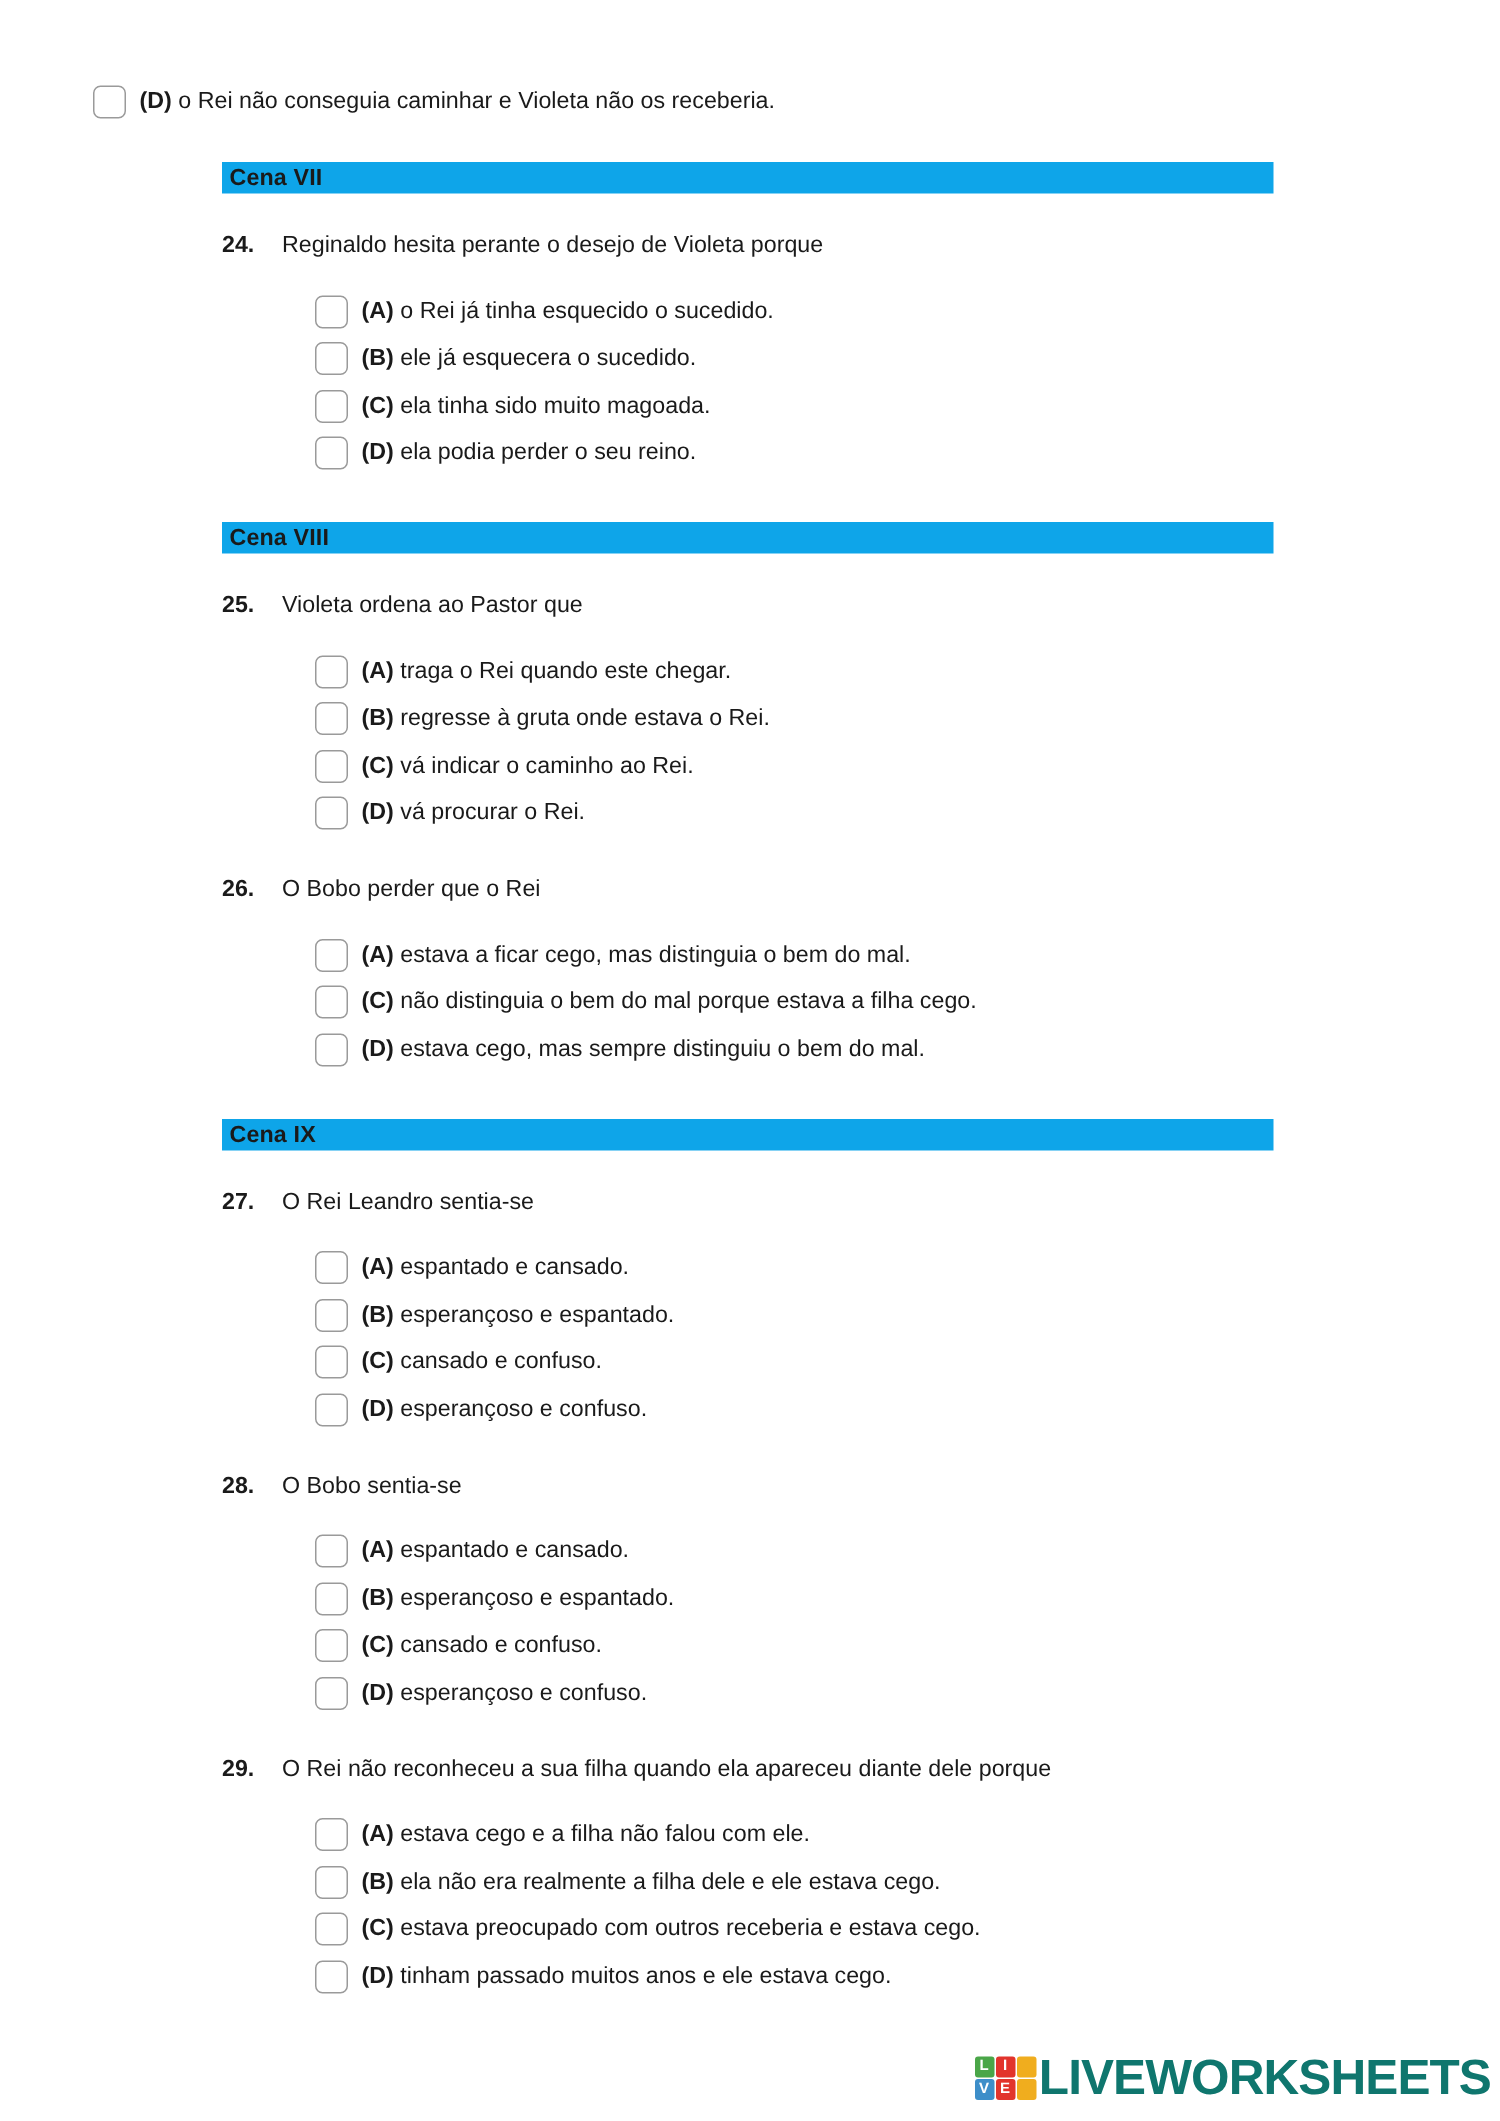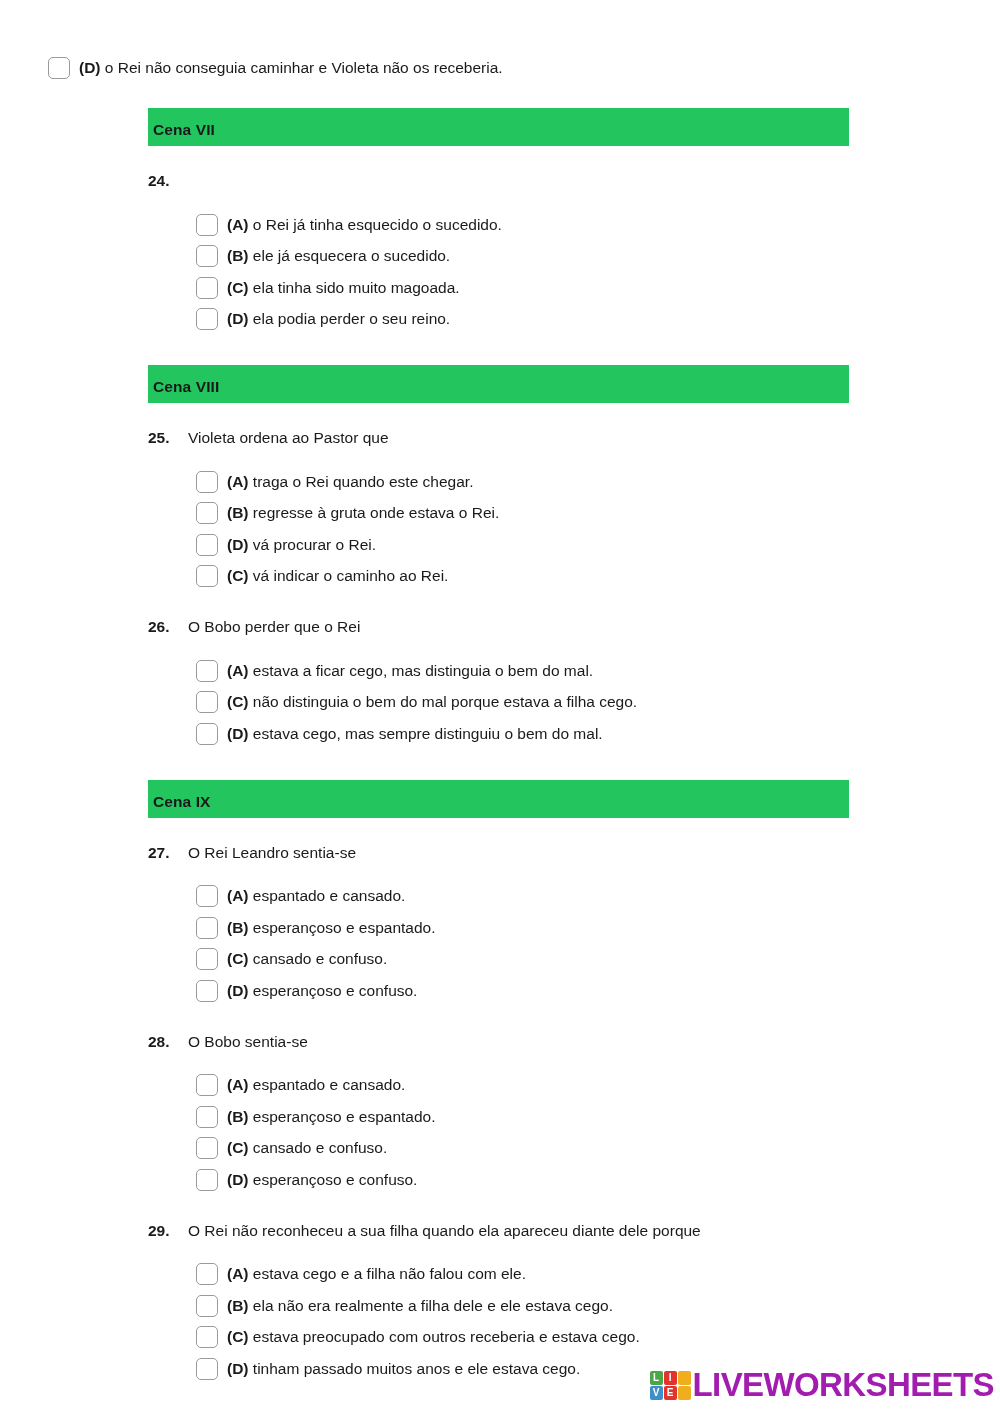--- a/index.html
+++ b/index.html
@@ -35,25 +35,25 @@
   
   .top-orphan {
     position: absolute;
     left: 0px;
     top: 52px;
     width: 702px;
   }
 
   
   .scene-bar {
-    background: #22c55e;
-    height: 38px;
+    background: #0ea5e9;
+    height: 21px;
     width: 701px;
     display: flex;
-    align-items: center;
+    align-items: flex-end;
     box-sizing: border-box;
     padding: 6px 0 0 5px;
   }
   .scene-bar .scene-title {
     font-size: 15.5px;
     font-weight: bold;
     color: #1a1a1a;
     letter-spacing: 0.1px;
     line-height: 20px;
   }
@@ -79,21 +79,21 @@
   }
 
   
   .options {
     margin-top: 17px;
   }
   .option {
     display: flex;
     align-items: center;
     height: 31.5px;
-    padding-left: 48px;
+    padding-left: 62px;
   }
   .checkbox {
     width: 22px;
     height: 22px;
     flex: 0 0 22px;
     border: 1.6px solid #9a9a9a;
     border-radius: 5px;
     background: #ffffff;
     box-sizing: border-box;
     margin-right: 9px;
@@ -138,21 +138,21 @@
   .lc-L { background: #4aa648; }
   .lc-I { background: #e2342c; }
   .lc-dot { background: #f0ad1e; }
   .lc-V { background: #3d8ec9; }
   .lc-E { background: #e2342c; }
   .lc-blank { background: #f0ad1e; }
   .logo-word {
     font-size: 33px;
     font-weight: bold;
     letter-spacing: -0.6px;
-    color: #a21caf;
+    color: #0f766e;
     font-family: "Liberation Sans", sans-serif;
   }
 </style>
 </head>
 <body>
 
 <div id="sheet">
 
   <div class="content top-orphan">
     <div class="option">
@@ -163,20 +163,21 @@
 
   <div class="content" style="top:108px;">
 
     <div class="scene-bar">
       <span class="scene-title">Cena VII</span>
     </div>
     <div class="gap-md"></div>
 
     <div class="question">
       <span class="q-num">24.</span>
+      <span class="q-text">Reginaldo hesita perante o desejo de Violeta porque</span>
     </div>
     <div class="options">
       <div class="option">
         <span class="checkbox"></span>
         <span class="opt-text"><span class="letter">(A)</span> <span>o Rei já tinha esquecido o sucedido.</span></span>
       </div>
       <div class="option">
         <span class="checkbox"></span>
         <span class="opt-text"><span class="letter">(B)</span> <span>ele já esquecera o sucedido.</span></span>
       </div>
@@ -205,25 +206,25 @@
       <div class="option">
         <span class="checkbox"></span>
         <span class="opt-text"><span class="letter">(A)</span> <span>traga o Rei quando este chegar.</span></span>
       </div>
       <div class="option">
         <span class="checkbox"></span>
         <span class="opt-text"><span class="letter">(B)</span> <span>regresse à gruta onde estava o Rei.</span></span>
       </div>
       <div class="option">
         <span class="checkbox"></span>
+        <span class="opt-text"><span class="letter">(C)</span> <span>vá indicar o caminho ao Rei.</span></span>
+      </div>
+      <div class="option">
+        <span class="checkbox"></span>
         <span class="opt-text"><span class="letter">(D)</span> <span>vá procurar o Rei.</span></span>
-      </div>
-      <div class="option">
-        <span class="checkbox"></span>
-        <span class="opt-text"><span class="letter">(C)</span> <span>vá indicar o caminho ao Rei.</span></span>
       </div>
     </div>
 
     <div class="gap-md"></div>
 
     <div class="question">
       <span class="q-num">26.</span>
       <span class="q-text">O Bobo perder que o Rei</span>
     </div>
     <div class="options">

